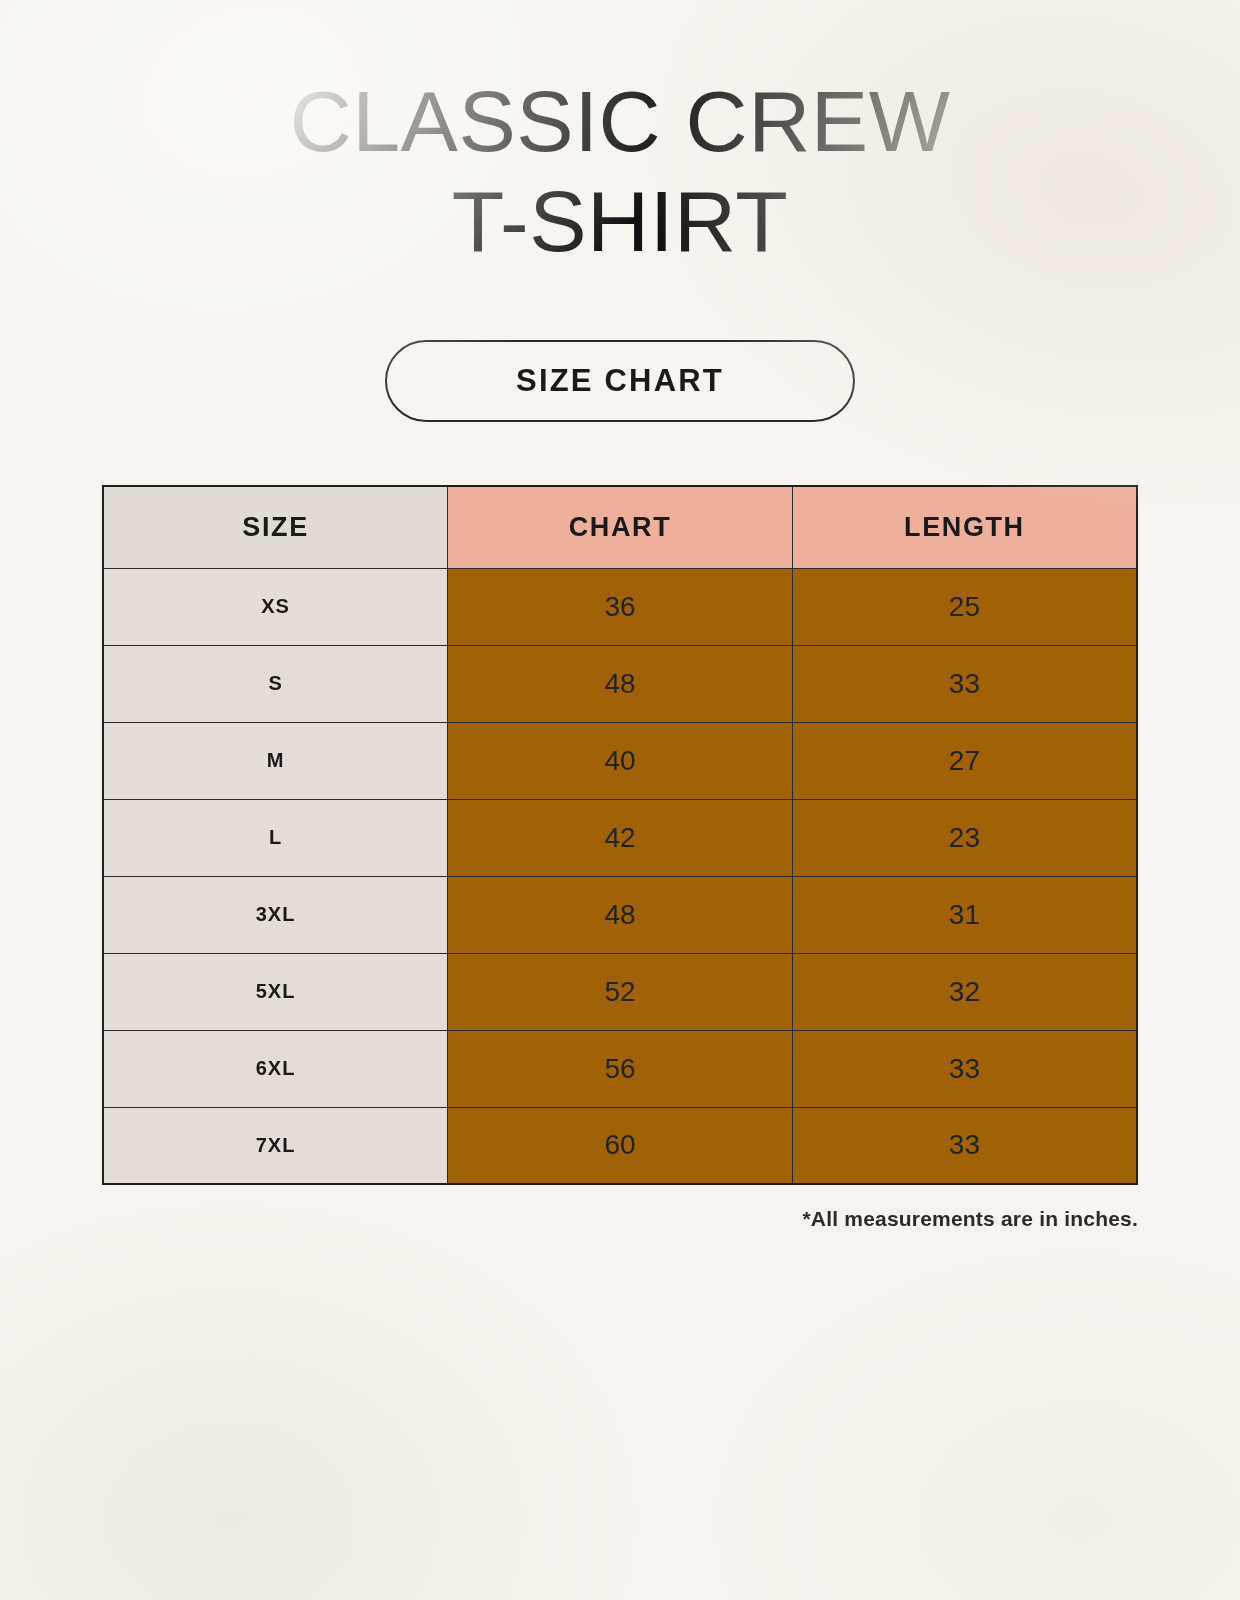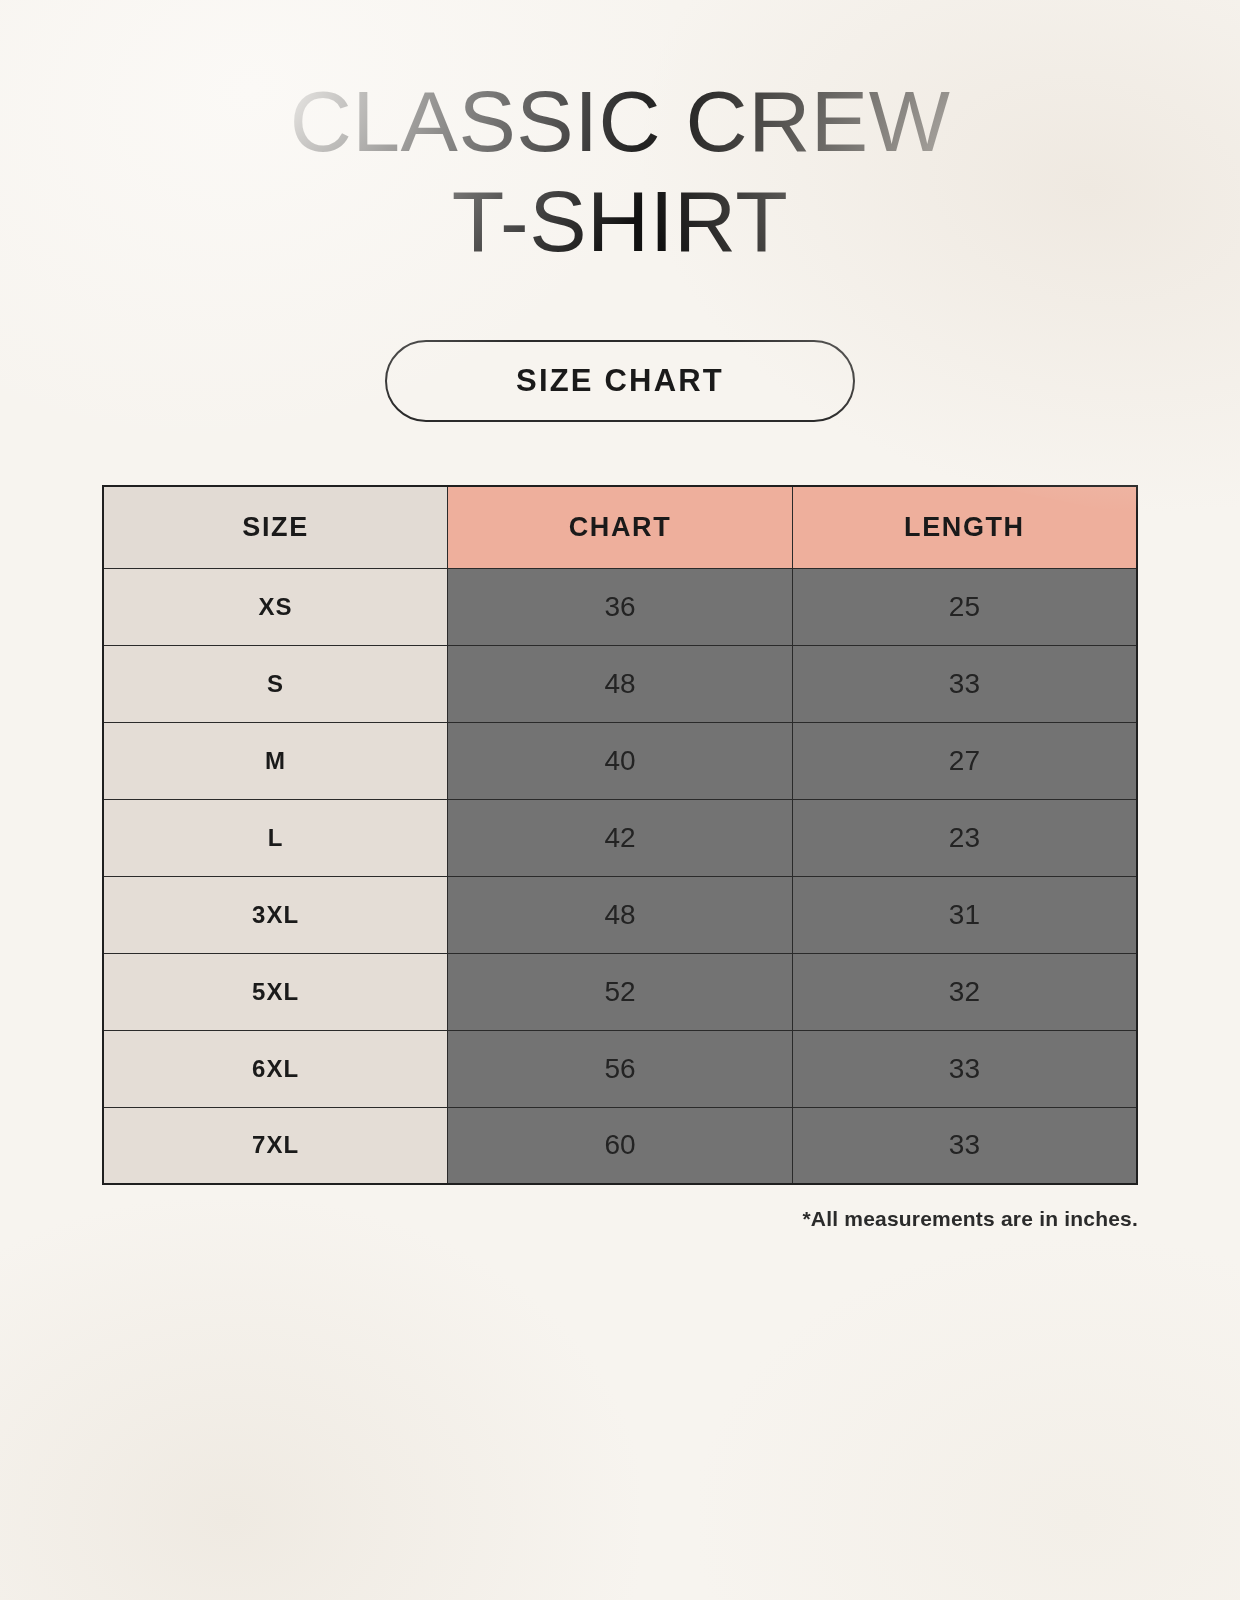--- a/index.html
+++ b/index.html
@@ -127,26 +127,26 @@
     height: 82px;
   }
   th.col-size {
     background: #e2dbd4;
   }
   th.col-measure {
     background: #eeaf9c;
   }
   td.cell-size {
     background: #e4ddd6;
-    font-size: 24px;
+    font-size: 20px;
     font-weight: 700;
     letter-spacing: 1px;
   }
   td.cell-value {
-    background: #737373;
+    background: #a16207;
     font-size: 28px;
     font-weight: 400;
     color: #232323;
     margin-top: 27px;
   }
 
   .footnote {
     width: 1036px;
     margin: 22px auto 0 auto;
     text-align: right;

